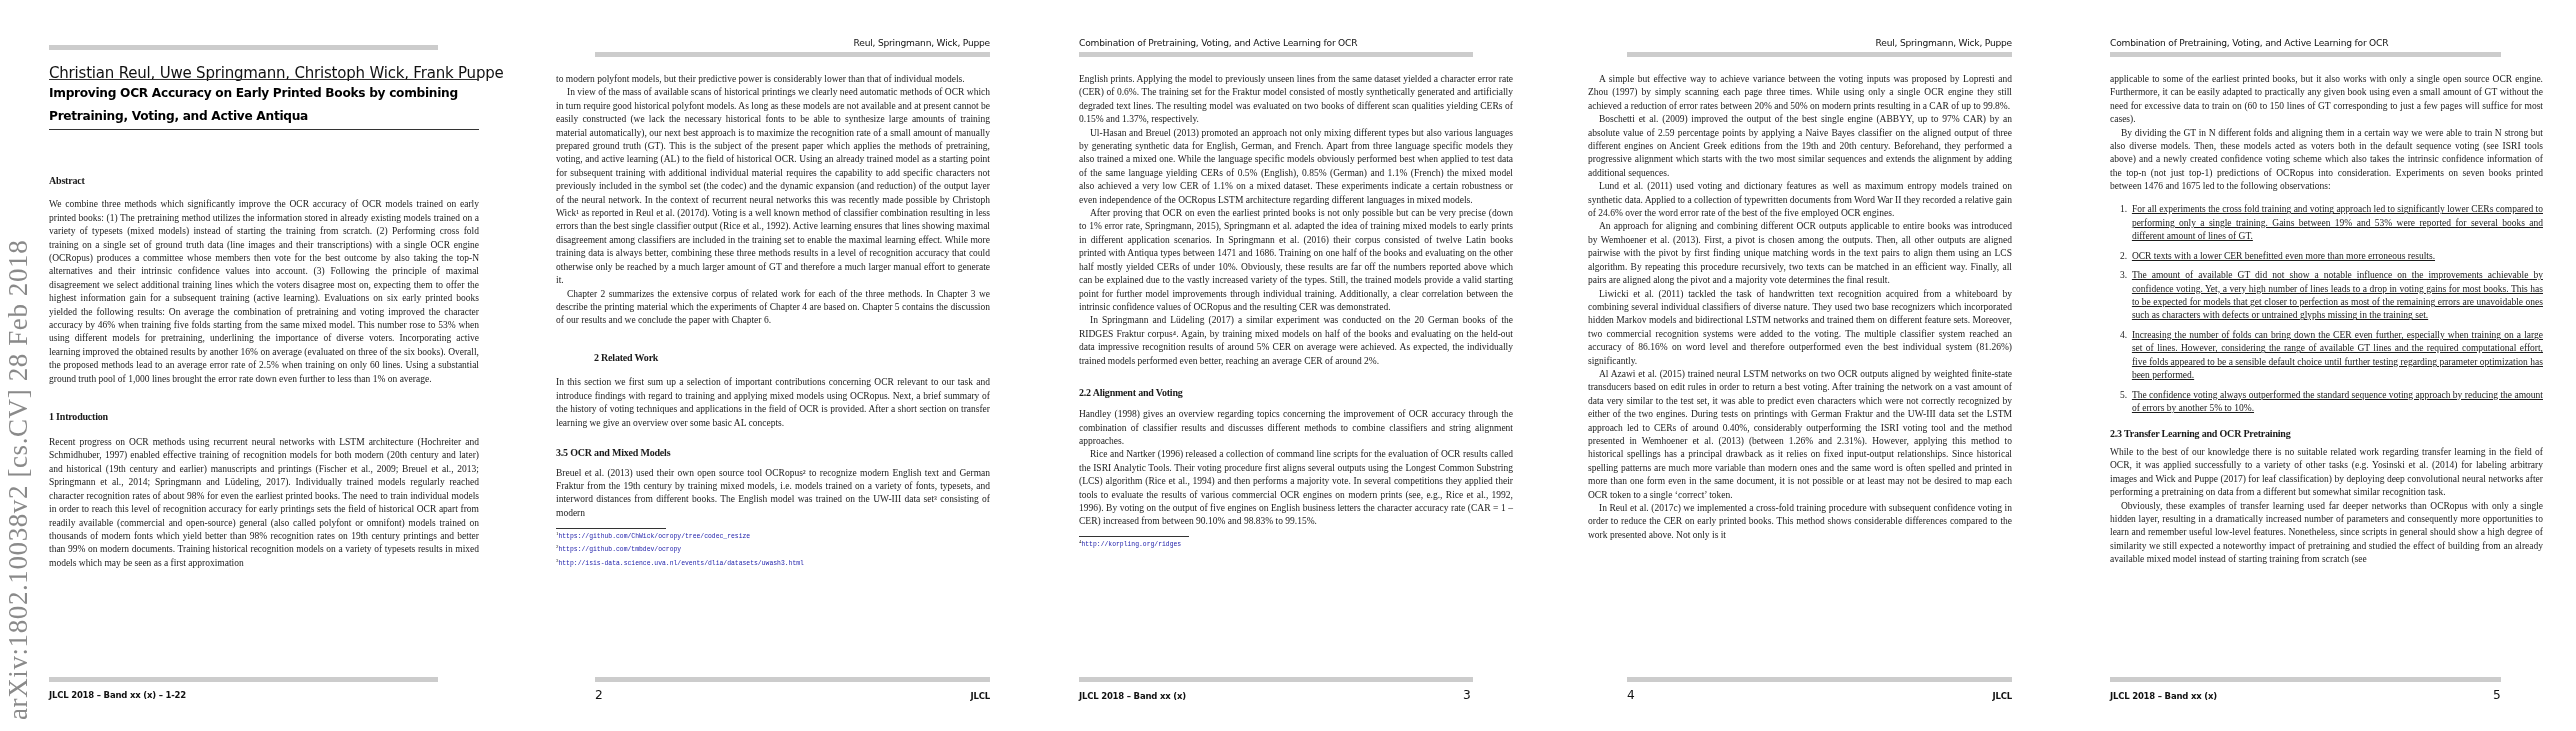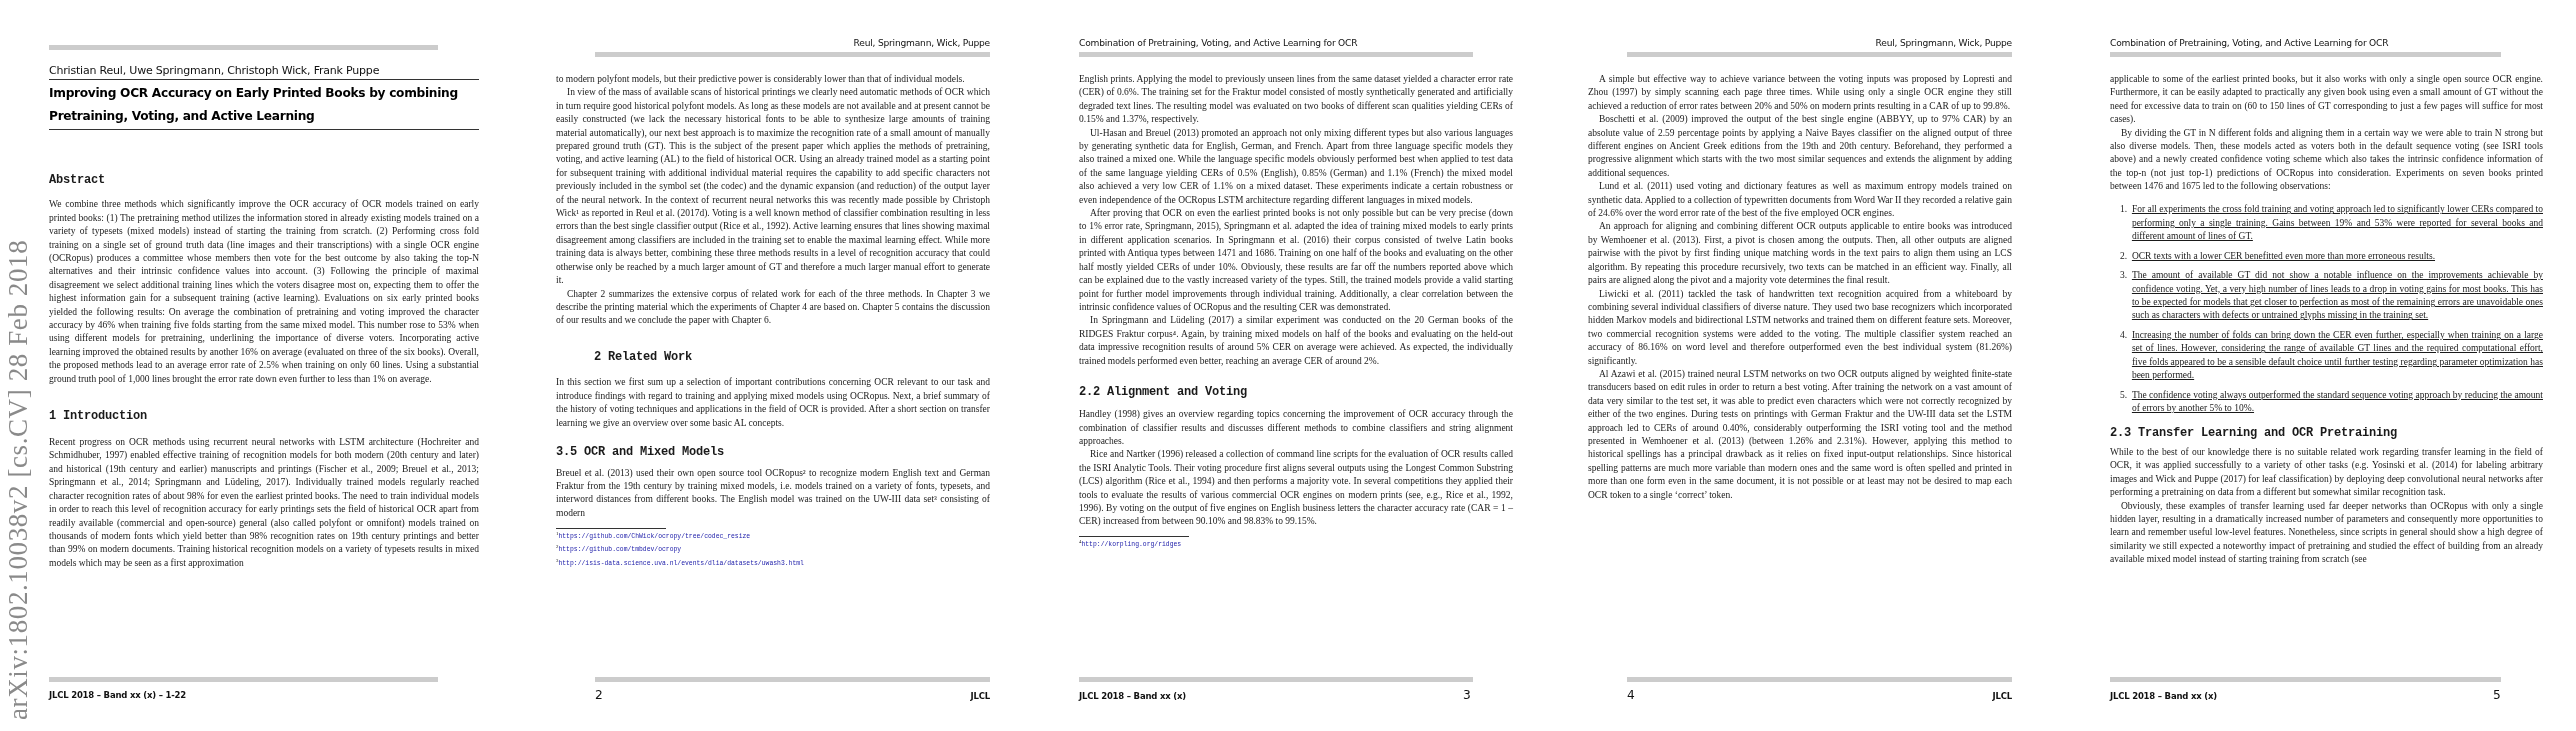--- a/index.html
+++ b/index.html
@@ -6,42 +6,42 @@
   body { width:2576px; height:732px; position:relative; overflow:hidden; color:#111; }
   .page { position:absolute; top:0; width:515px; height:732px; }
   .sans { font-family:"DejaVu Sans", "Liberation Sans", sans-serif; }
   .body { position:absolute; font-family:"Liberation Serif","DejaVu Serif",serif; font-size:9.5px; line-height:13.4px; text-align:justify; color:#1a1a1a; }
   .body p { margin:0; }
   .body p.ind { text-indent:11px; }
   .hdr-text { position:absolute; font-family:"DejaVu Sans","Liberation Sans",sans-serif; font-size:9.1px; color:#111; letter-spacing:-0.2px; }
   .rule { position:absolute; height:4.9px; background:#cccccc; }
   .foot-text { position:absolute; font-family:"DejaVu Sans","Liberation Sans",sans-serif; font-size:8.5px; font-weight:bold; color:#111; letter-spacing:-0.2px; }
   .foot-num { position:absolute; font-family:"DejaVu Sans","Liberation Sans",sans-serif; font-size:12.2px; color:#111; }
-  .sec { font-family:Liberation Mono, monospace; font-weight:bold; font-size:12px; letter-spacing:-0.2px; margin:0; }
+  .sec { font-family:Liberation Serif, serif; font-weight:bold; font-size:10px; letter-spacing:-0.2px; margin:0; }
   .fnrule { border-top:0.6px solid #333; width:110px; margin-top:7.3px; }
   .fn { font-family:"Liberation Mono","DejaVu Sans Mono",monospace; font-size:6.4px; color:#1a1aa8; line-height:10.4px; }
   .fn sup { color:#111; font-size:4.9px; font-family:"Liberation Serif",serif; }
   .arxiv { position:absolute; left:-338px; top:348px; width:713px; transform:rotate(-90deg); font-family:"Liberation Serif","DejaVu Serif",serif; font-size:27px; color:#8a8a8a; letter-spacing:0.6px; white-space:nowrap; }
   ol.items { margin:0; padding-left:19.5px; }
   ol.items li { margin-bottom:6.1px; padding-left:2.4px;text-decoration:underline; }
   .ttl { font-family:"DejaVu Sans","Liberation Sans",sans-serif; font-weight:bold; font-size:12.2px; line-height:22.6px; letter-spacing:-0.3px; color:#000000; }
 </style>
 </head>
 <body>
 
 <div class="page" style="left:0;">
   <div class="arxiv">arXiv:1802.10038v2  [cs.CV]  28 Feb 2018</div>
 
   <div class="rule" style="left:49px; top:45px; width:389px;"></div>
 
-  <div class="sans" style="position:absolute; left:49px; top:64px; font-size:11px; letter-spacing:-0.2px;">Christian Reul, Uwe Springmann, Christoph Wick, Frank Puppe</div>
+  <div class="sans" style="position:absolute; left:49px; top:64px; font-size:15px; letter-spacing:-0.2px;">Christian Reul, Uwe Springmann, Christoph Wick, Frank Puppe</div>
   <div style="position:absolute; left:49px; top:79px; width:430px; border-top:0.6px solid #333;"></div>
   <div class="ttl" style="position:absolute; left:49px; top:82px; width:439px;">
     <div>Improving OCR Accuracy on Early Printed Books by combining</div>
-    <div>Pretraining, Voting, and Active Learning</div>
+    <div>Pretraining, Voting, and Active Antiqua</div>
   </div>
   <div style="position:absolute; left:49px; top:129px; width:430px; border-top:0.6px solid #333;"></div>
 
   <div class="body" style="left:49px; top:174px; width:430px;">
     <p class="sec" style="margin-bottom:11px;">Abstract</p>
     <p>We combine three methods which significantly improve the OCR accuracy of OCR models trained on early printed books: (1) The pretraining method utilizes the information stored in already existing models trained on a variety of typesets (mixed models) instead of starting the training from scratch. (2) Performing cross fold training on a single set of ground truth data (line images and their transcriptions) with a single OCR engine (OCRopus) produces a committee whose members then vote for the best outcome by also taking the top-N alternatives and their intrinsic confidence values into account. (3) Following the principle of maximal disagreement we select additional training lines which the voters disagree most on, expecting them to offer the highest information gain for a subsequent training (active learning). Evaluations on six early printed books yielded the following results: On average the combination of pretraining and voting improved the character accuracy by 46% when training five folds starting from the same mixed model. This number rose to 53% when using different models for pretraining, underlining the importance of diverse voters. Incorporating active learning improved the obtained results by another 16% on average (evaluated on three of the six books). Overall, the proposed methods lead to an average error rate of 2.5% when training on only 60 lines. Using a substantial ground truth pool of 1,000 lines brought the error rate down even further to less than 1% on average.</p>
     <p class="sec" style="margin-top:24.4px; margin-bottom:12.2px;">1  Introduction</p>
     <p>Recent progress on OCR methods using recurrent neural networks with LSTM architecture (Hochreiter and Schmidhuber, 1997) enabled effective training of recognition models for both modern (20th century and later) and historical (19th century and earlier) manuscripts and printings (Fischer et al., 2009; Breuel et al., 2013; Springmann et al., 2014; Springmann and Lüdeling, 2017). Individually trained models regularly reached character recognition rates of about 98% for even the earliest printed books. The need to train individual models in order to reach this level of recognition accuracy for early printings sets the field of historical OCR apart from readily available (commercial and open-source) general (also called polyfont or omnifont) models trained on thousands of modern fonts which yield better than 98% recognition rates on 19th century printings and better than 99% on modern documents. Training historical recognition models on a variety of typesets results in mixed models which may be seen as a first approximation</p>
   </div>
 
@@ -97,20 +97,21 @@
   <div class="hdr-text" style="right:49px; top:38px;">Reul, Springmann, Wick, Puppe</div>
   <div class="rule" style="left:81px; top:52px; width:385px;"></div>
 
   <div class="body" style="left:42px; top:73px; width:424px;">
     <p class="ind">A simple but effective way to achieve variance between the voting inputs was proposed by Lopresti and Zhou (1997) by simply scanning each page three times. While using only a single OCR engine they still achieved a reduction of error rates between 20% and 50% on modern prints resulting in a CAR of up to 99.8%.</p>
     <p class="ind">Boschetti et al. (2009) improved the output of the best single engine (ABBYY, up to 97% CAR) by an absolute value of 2.59 percentage points by applying a Naive Bayes classifier on the aligned output of three different engines on Ancient Greek editions from the 19th and 20th century. Beforehand, they performed a progressive alignment which starts with the two most similar sequences and extends the alignment by adding additional sequences.</p>
     <p class="ind">Lund et al. (2011) used voting and dictionary features as well as maximum entropy models trained on synthetic data. Applied to a collection of typewritten documents from Word War II they recorded a relative gain of 24.6% over the word error rate of the best of the five employed OCR engines.</p>
     <p class="ind">An approach for aligning and combining different OCR outputs applicable to entire books was introduced by Wemhoener et al. (2013). First, a pivot is chosen among the outputs. Then, all other outputs are aligned pairwise with the pivot by first finding unique matching words in the text pairs to align them using an LCS algorithm. By repeating this procedure recursively, two texts can be matched in an efficient way. Finally, all pairs are aligned along the pivot and a majority vote determines the final result.</p>
     <p class="ind">Liwicki et al. (2011) tackled the task of handwritten text recognition acquired from a whiteboard by combining several individual classifiers of diverse nature. They used two base recognizers which incorporated hidden Markov models and bidirectional LSTM networks and trained them on different feature sets. Moreover, two commercial recognition systems were added to the voting. The multiple classifier system reached an accuracy of 86.16% on word level and therefore outperformed even the best individual system (81.26%) significantly.</p>
     <p class="ind">Al Azawi et al. (2015) trained neural LSTM networks on two OCR outputs aligned by weighted finite-state transducers based on edit rules in order to return a best voting. After training the network on a vast amount of data very similar to the test set, it was able to predict even characters which were not correctly recognized by either of the two engines. During tests on printings with German Fraktur and the UW-III data set the LSTM approach led to CERs of around 0.40%, considerably outperforming the ISRI voting tool and the method presented in Wemhoener et al. (2013) (between 1.26% and 2.31%). However, applying this method to historical spellings has a principal drawback as it relies on fixed input-output relationships. Since historical spelling patterns are much more variable than modern ones and the same word is often spelled and printed in more than one form even in the same document, it is not possible or at least may not be desired to map each OCR token to a single ‘correct’ token.</p>
+    <p class="ind">In Reul et al. (2017c) we implemented a cross-fold training procedure with subsequent confidence voting in order to reduce the CER on early printed books. This method shows considerable differences compared to the work presented above. Not only is it</p>
   </div>
 
   <div class="rule" style="left:81px; top:677px; width:385px;"></div>
   <div class="foot-num" style="left:81px; top:688px;">4</div>
   <div class="foot-text" style="right:49px; top:691px;">JLCL</div>
 </div>
 
 <div class="page" style="left:2061px;">
   <div class="hdr-text" style="left:49px; top:38px;">Combination of Pretraining, Voting, and Active Learning for OCR</div>
   <div class="rule" style="left:49px; top:52px; width:391px;"></div>

